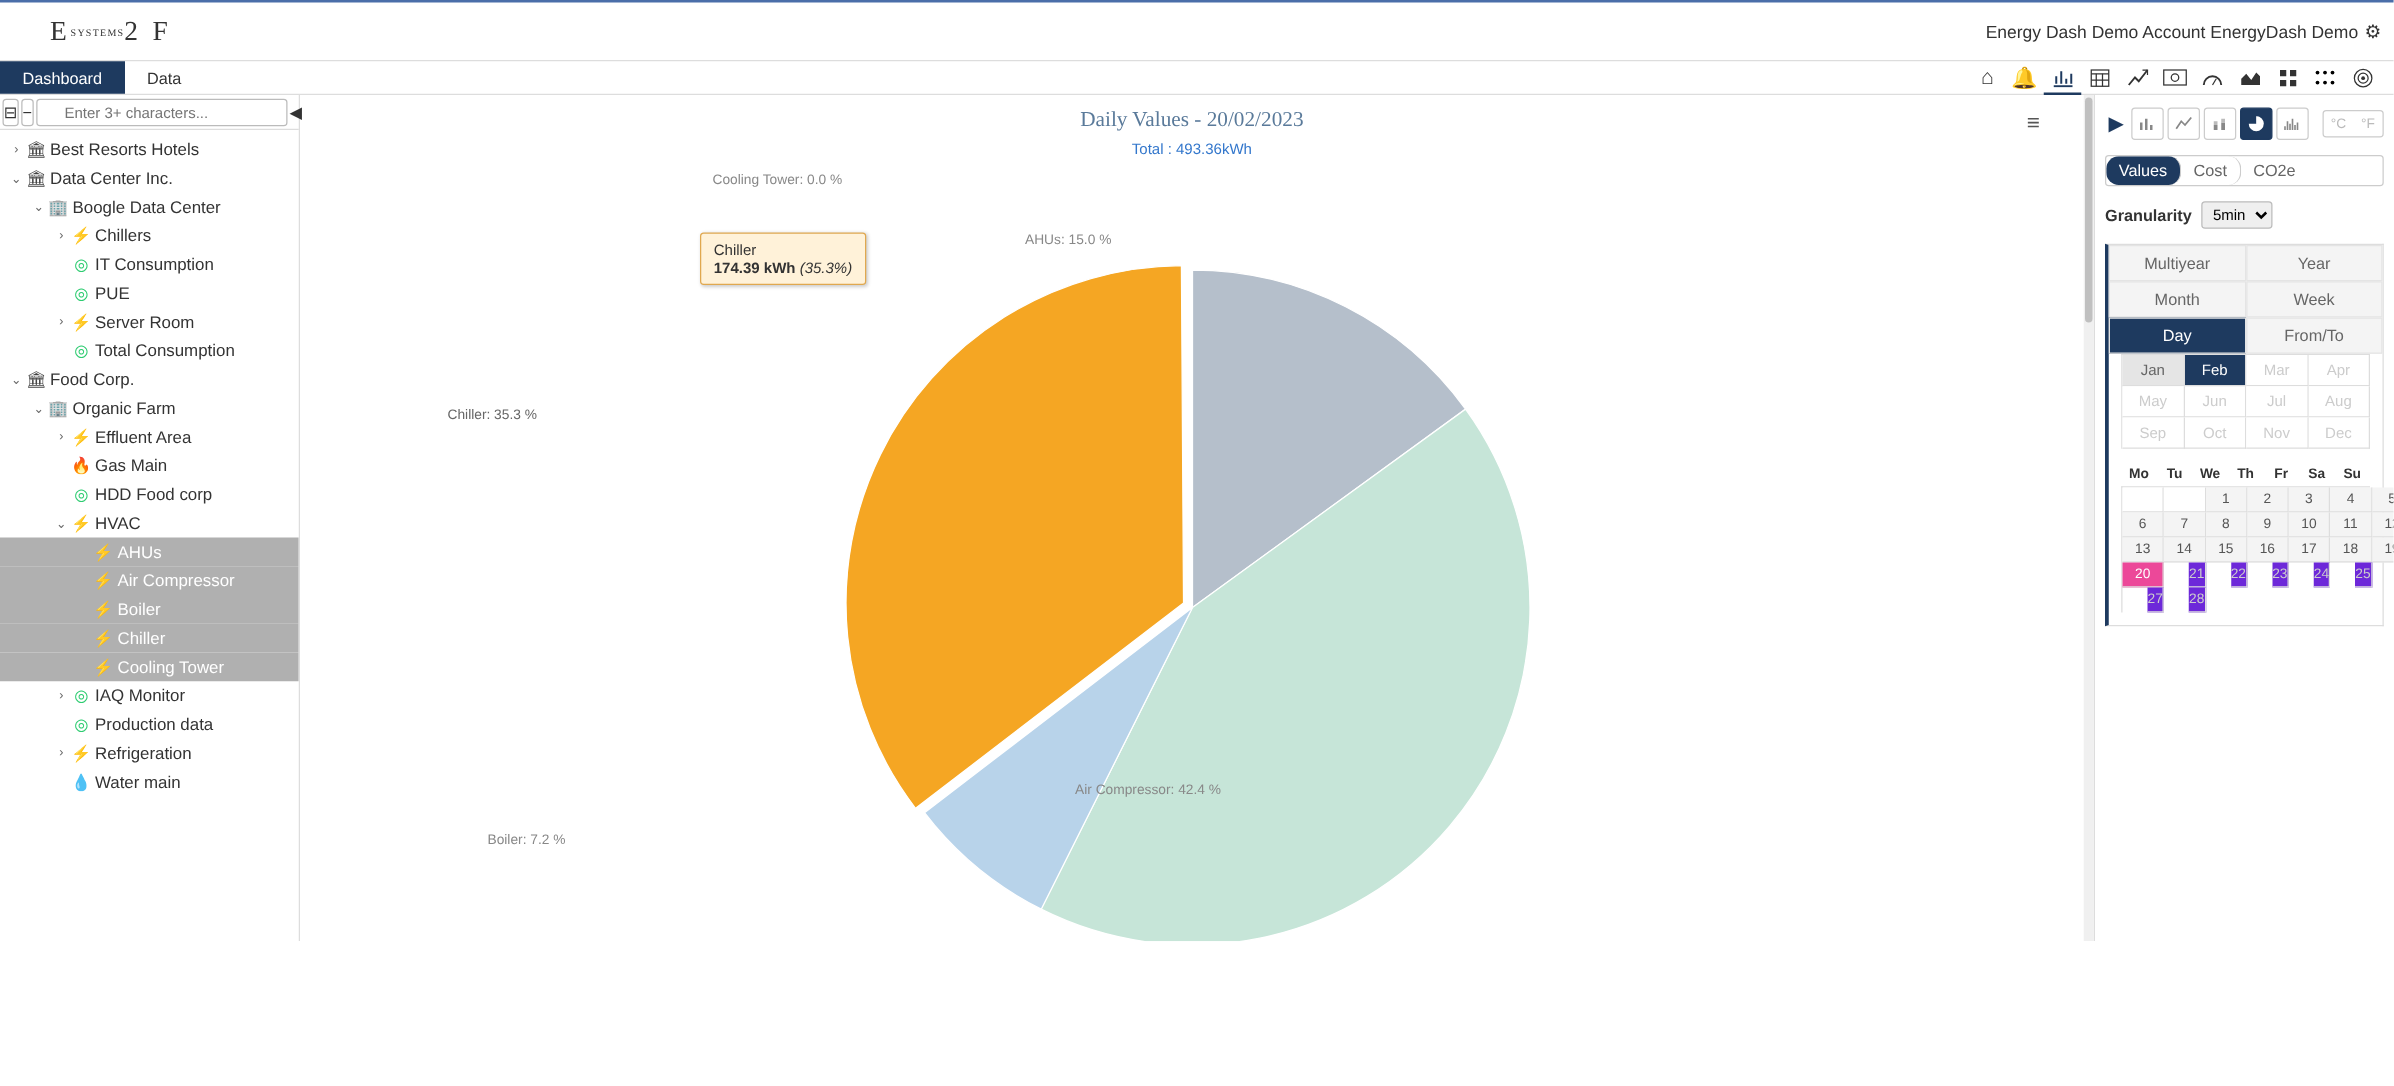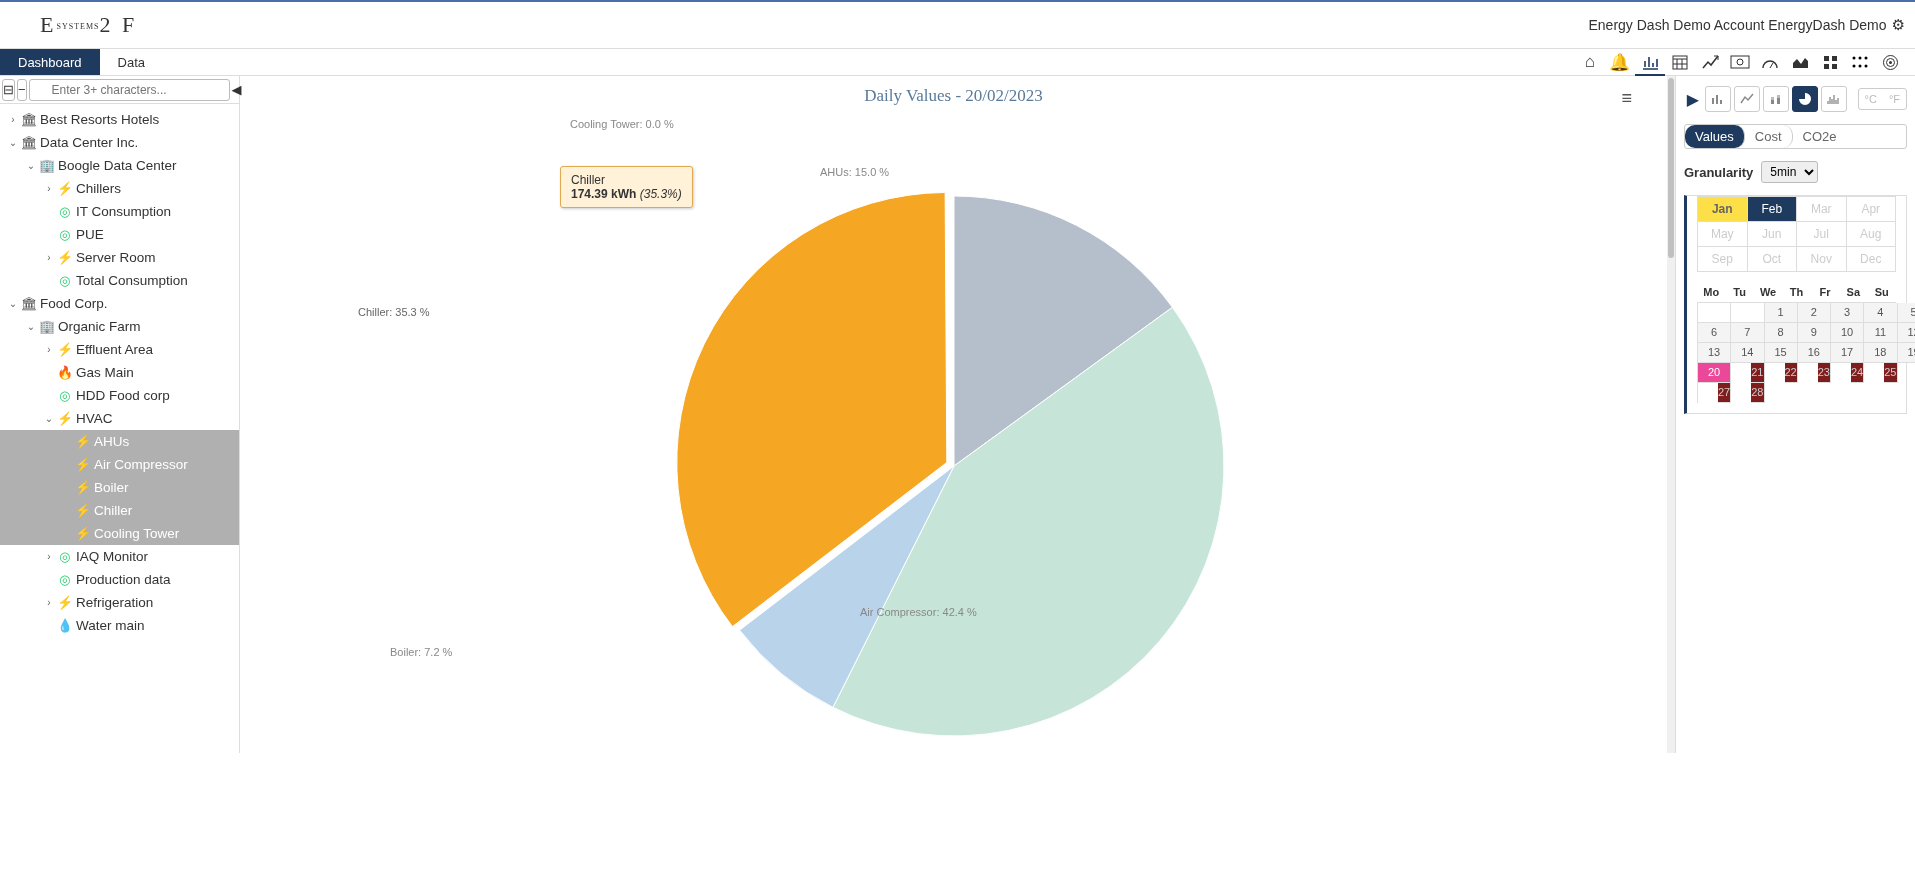--- a/index.html
+++ b/index.html
@@ -75,33 +75,33 @@
 .period-grid { display: grid; grid-template-columns: 1fr 1fr; }
 .period-cell { padding: 6px 0; text-align: center; font-size: 13px; color: #666; cursor: pointer; background: #f4f4f4; border: 1px solid #e4e4e4; }
 .period-cell.active { background: #1e3a5f; color: #fff; }
 
 .year-grid { display: grid; grid-template-columns: repeat(5, 1fr); border-top: 1px solid #ddd; border-left: 1px solid #ddd; margin: 10px; }
 .year-cell { padding: 5px 0; text-align: center; font-size: 12px; color: #666; cursor: pointer; background: #f4f4f4; border-right: 1px solid #ddd; border-bottom: 1px solid #ddd; }
 .year-cell.active { background: #1e3a5f; color: #fff; }
 
 .month-grid { display: grid; grid-template-columns: repeat(4, 1fr); border-top: 1px solid #ddd; border-left: 1px solid #ddd; margin: 0 10px 10px 10px; }
 .month-cell { padding: 5px 0; text-align: center; font-size: 12px; cursor: pointer; border-right: 1px solid #ddd; border-bottom: 1px solid #ddd; }
-.month-cell.past { background: #fde047; color: #666; font-weight: bold; }
+.month-cell.past { background: #e5e5e5; color: #666; }
 .month-cell.active { background: #1e3a5f; color: #fff; }
 .month-cell.future { background: #fff; color: #ccc; }
 
 .cal { margin: 0 10px 10px; }
 .cal-head { display: grid; grid-template-columns: repeat(7, 1fr); }
 .cal-head span { text-align: center; font-size: 11px; font-weight: 600; padding: 4px 0; }
 .cal-body { display: grid; grid-template-columns: repeat(7, 1fr); border-top: 1px solid #ddd; border-left: 1px solid #ddd; }
 .cal-cell { height: 20px; text-align: center; font-size: 11px; line-height: 18px; border-right: 1px solid #ddd; border-bottom: 1px solid #ddd; cursor: pointer; }
 .cal-cell.empty { background: #fff; border-color: transparent; border-right-color: #ddd; border-bottom-color: #ddd; }
 .cal-cell.past { background: #f4f4f4; color: #555; }
 .cal-cell.active { background: #ec4899; color: #fff; }
-.cal-cell.future { background: #7f1d1d; color: #ccc; margin-left: 20px; }
+.cal-cell.future { background: #6d28d9; color: #ccc; margin-left: 20px; }
 </style>
 </head>
 <body>
 
 <div class="app">
 
   <div class="header">
     <div class="logo">
       <span>E</span><span class="logo-s">SYSTEMS</span><span>2 F</span>
     </div>
@@ -307,20 +307,21 @@
             <span class="tree-caret"></span>
             <span class="tree-icon ic-drop">💧</span>
             <span class="tree-label">Water main</span>
           </div>
         </div>
     </div>
 
     <div class="main">
       <div class="chart-area">
         <div class="chart-title">Daily Values - 20/02/2023</div>
+        <div class="chart-sub">Total : 493.36kWh</div>
         <div class="menu-btn">≡</div>
 
         <div class="pie-wrap">
           <svg id="pie-svg" width="720" height="620" viewBox="0 0 720 620">
               <path d="M 360 320 L 360 50 A 270 270 0 0 1 578.4345884812358 161.29798188103226 Z" fill="#b5bfcb" stroke="#fff" stroke-width="1"></path>
               <path d="M 360 320 L 578.4345884812358 161.29798188103226 A 270 270 0 0 1 238.93653165569134 561.3371845208412 Z" fill="#c6e5d8" stroke="#fff" stroke-width="1"></path>
               <path d="M 360 320 L 238.93653165569134 561.3371845208412 A 270 270 0 0 1 145.62259236508444 484.14118037754344 Z" fill="#b8d3ea" stroke="#fff" stroke-width="1"></path>
               <path d="M 352.8157793939151 316.48048664115265 L 138.43837175899952 480.6216670186961 A 270 270 0 0 1 351.119330523214 46.48581620999562 Z" fill="#f5a623" stroke="#fff" stroke-width="1"></path>
             </svg>
           <div class="tooltip-box" style="left:320px; top:60px;">
@@ -386,20 +387,28 @@
           </div>
 
         <div class="gran-row">
           <b>Granularity</b>
           <select>
             <option>5min</option>
           </select>
         </div>
 
         <div class="date-picker">
+          <div class="period-grid" id="period-grid">
+              <div class="period-cell">Multiyear</div>
+              <div class="period-cell">Year</div>
+              <div class="period-cell">Month</div>
+              <div class="period-cell">Week</div>
+              <div class="period-cell active">Day</div>
+              <div class="period-cell">From/To</div>
+            </div>
           <div class="month-grid" id="month-grid">
               <div class="month-cell past">Jan</div>
               <div class="month-cell active">Feb</div>
               <div class="month-cell future">Mar</div>
               <div class="month-cell future">Apr</div>
               <div class="month-cell future">May</div>
               <div class="month-cell future">Jun</div>
               <div class="month-cell future">Jul</div>
               <div class="month-cell future">Aug</div>
               <div class="month-cell future">Sep</div>

